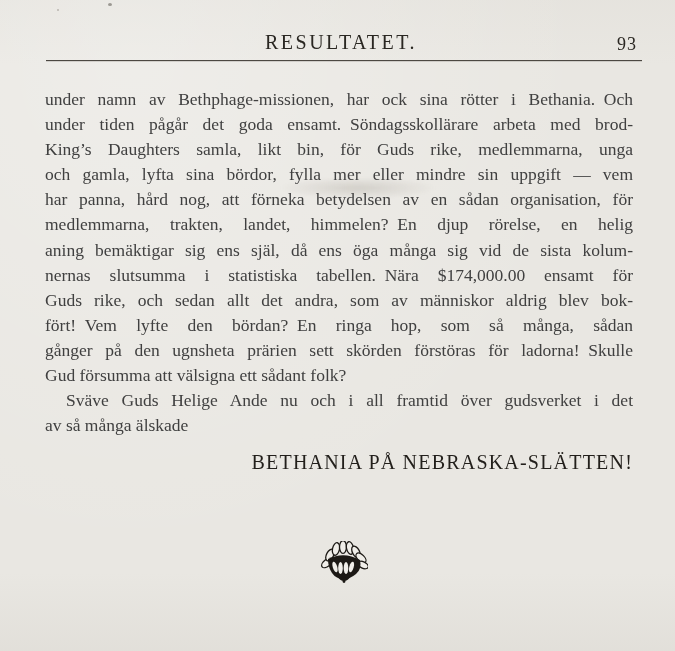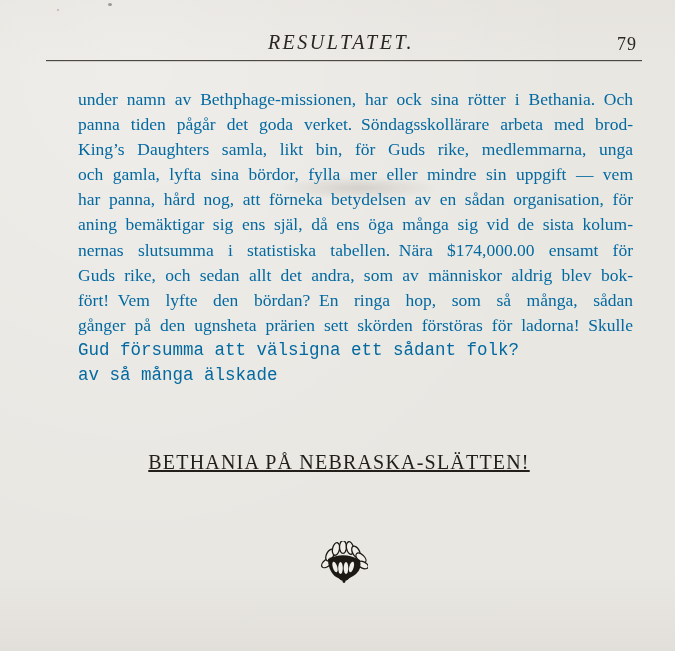--- a/index.html
+++ b/index.html
@@ -24,21 +24,20 @@
     top: 31px;
     left: 45px;
     right: 38px;
     height: 24px;
   }
   .running-title {
     position: absolute;
     left: 0;
     right: 0;
     text-align: center;
-    font-style: italic;
     font-size: 20px;
     letter-spacing: 2.5px;
     color: #2a2722;
   }
   .page-number {
     position: absolute;
     right: 0;
     top: 3px;
     font-size: 18px;
     letter-spacing: 1px;
@@ -60,37 +59,35 @@
     left: 45px;
     width: 588px;
   }
   .body-line {
     height: 25.1px;
     line-height: 25.1px;
     font-size: 17.5px;
     white-space: normal;
     overflow: visible;
     text-align: justify;
-    color: #0369a1;
-    margin-left: 33px;
+    color: #404040;
   }
   .body-line.justify { text-align-last: justify; }
-  .body-line.left    { text-align-last: left; font-family: Liberation Mono, monospace; }
+  .body-line.left    { text-align-last: left; }
   .body-line.indent  { text-indent: 21px; }
 
   .closing-heading {
     position: absolute;
     top: 451px;
     left: 45px;
     width: 588px;
-    text-align: center;
+    text-align: right;
     font-size: 20px;
     letter-spacing: 1.2px;
     color: #221f1b;
-    text-decoration: underline;
   }
 
   .ornament {
     position: absolute;
     left: 320px;
     top: 541px;
     width: 48px;
     height: 42px;
   }
 
@@ -117,41 +114,43 @@
     width: 2px; height: 2px;
     background: rgba(110,104,95,0.4);
     border-radius: 50%;
   }
 </style>
 </head>
 <body>
 
 <div class="page-header">
   <div class="running-title">RESULTATET.</div>
-  <div class="page-number">79</div>
+  <div class="page-number">93</div>
 </div>
 
 <div class="header-rule"></div>
 
 <div class="smudge"></div>
 <div class="speck-1"></div>
 <div class="speck-2"></div>
 
 <div class="body-text" id="body-text">
     <div class="body-line justify">under namn av Bethphage-missionen, har ock sina rötter i Bethania. Och</div>
-    <div class="body-line justify">panna tiden pågår det goda verket. Söndagsskollärare arbeta med brod-</div>
+    <div class="body-line justify">under tiden pågår det goda ensamt. Söndagsskollärare arbeta med brod-</div>
     <div class="body-line justify">King’s Daughters samla, likt bin, för Guds rike, medlemmarna, unga</div>
     <div class="body-line justify">och gamla, lyfta sina bördor, fylla mer eller mindre sin uppgift — vem</div>
     <div class="body-line justify">har panna, hård nog, att förneka betydelsen av en sådan organisation, för</div>
+    <div class="body-line justify">medlemmarna, trakten, landet, himmelen? En djup rörelse, en helig</div>
     <div class="body-line justify">aning bemäktigar sig ens själ, då ens öga många sig vid de sista kolum-</div>
     <div class="body-line justify">nernas slutsumma i statistiska tabellen. Nära $174,000.00 ensamt för</div>
     <div class="body-line justify">Guds rike, och sedan allt det andra, som av människor aldrig blev bok-</div>
     <div class="body-line justify">fört! Vem lyfte den bördan? En ringa hop, som så många, sådan</div>
     <div class="body-line justify">gånger på den ugnsheta prärien sett skörden förstöras för ladorna! Skulle</div>
     <div class="body-line left">Gud försumma att välsigna ett sådant folk?</div>
+    <div class="body-line justify indent">Sväve Guds Helige Ande nu och i all framtid över gudsverket i det</div>
     <div class="body-line left">av så många älskade</div>
   </div>
 
 <div class="closing-heading">BETHANIA PÅ NEBRASKA-SLÄTTEN!</div>
 
 <div class="ornament">
   <svg width="48" height="42" viewBox="0 0 48 42" xmlns="http://www.w3.org/2000/svg">
     <g stroke="#1c1915" stroke-width="1.3" fill="#f0eee9">
       <ellipse cx="7" cy="22" rx="6.2" ry="3.4" transform="rotate(-38 7 22)"></ellipse>
       <ellipse cx="10" cy="14" rx="6.4" ry="3.5" transform="rotate(-62 10 14)"></ellipse>

